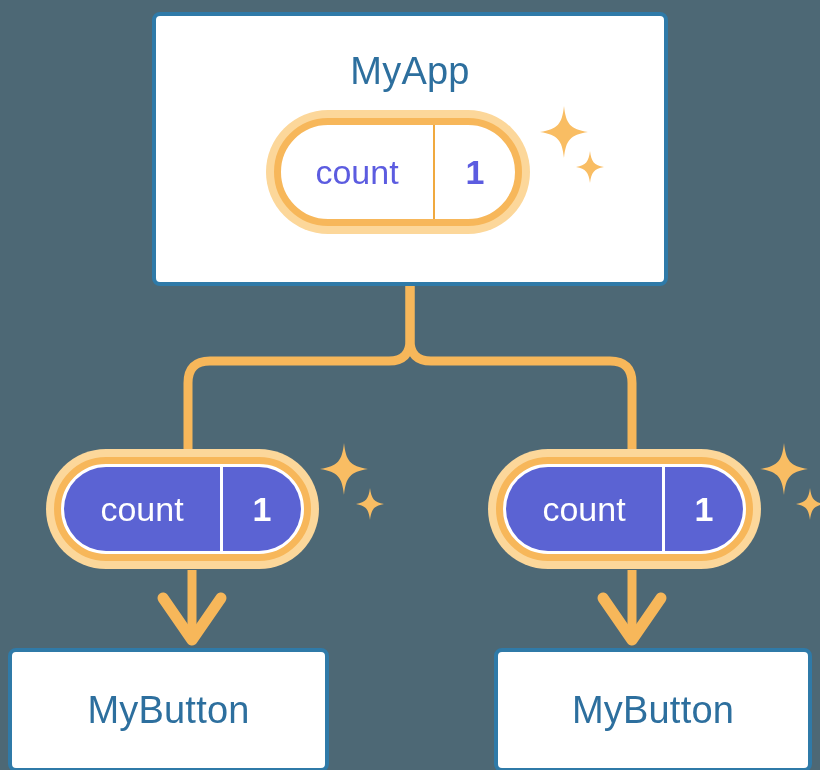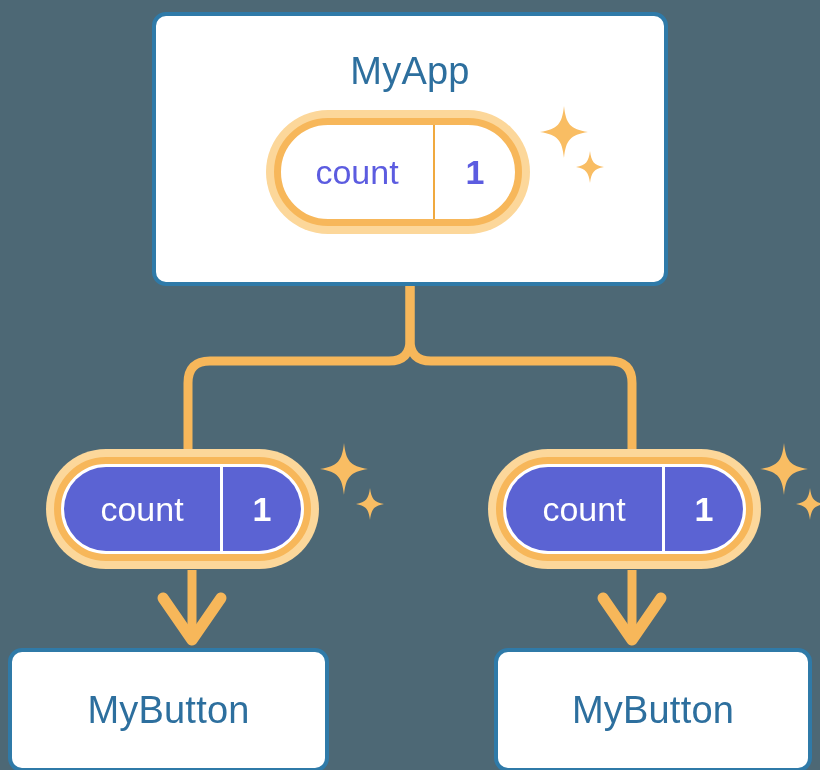--- a/index.html
+++ b/index.html
@@ -27,21 +27,21 @@
     height: 770px;
     pointer-events: none;
   }
 
   
   .comp-box {
     position: absolute;
     box-sizing: border-box;
     background: #ffffff;
     border: 4px solid #2f7aa8;
-    border-radius: 14px;
+    border-radius: 8px;
     display: flex;
     flex-direction: column;
     align-items: center;
     z-index: 3;
     text-align: center;
   }
   .comp-title {
     color: #2d6f9e;
     font-size: 38px;
     font-weight: 500;

